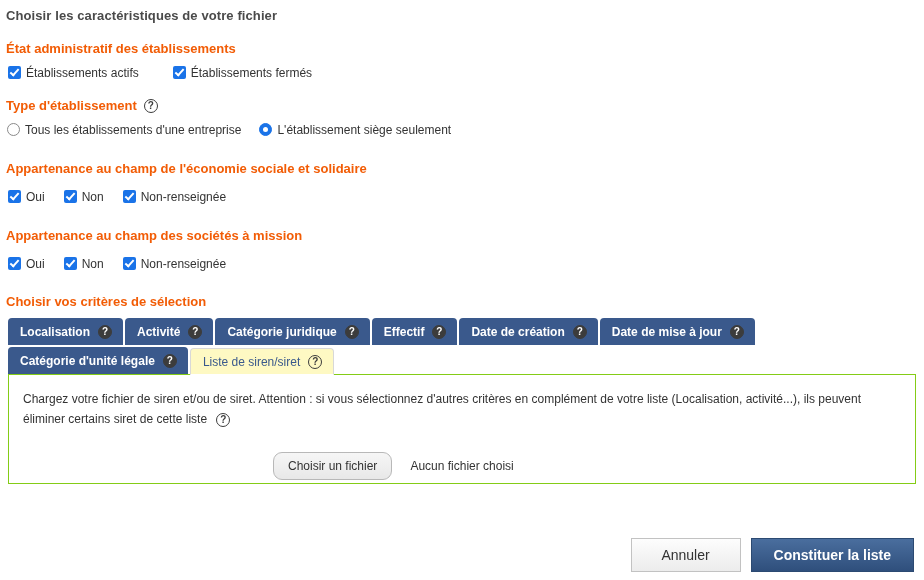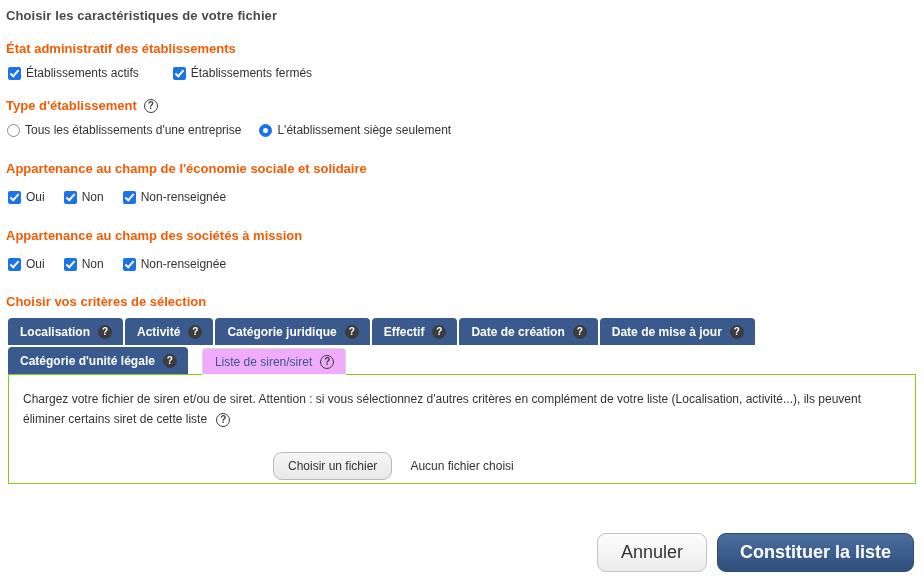--- a/index.html
+++ b/index.html
@@ -62,21 +62,21 @@
   }
 
   
   .opt-row {
     display: flex;
     align-items: center;
     padding-left: 8px;
   }
   .opt {
     display: flex;
-    align-items: flex-end;
+    align-items: flex-start;
     gap: 5px;
     font-size: 12px;
     color: #333;
     white-space: nowrap;
   }
 
   
   .cb {
     width: 13px;
     height: 13px;
@@ -148,29 +148,28 @@
     border-radius: 4px 4px 0 0;
     display: flex;
     align-items: center;
     gap: 8px;
     white-space: nowrap;
     cursor: pointer;
     box-sizing: border-box;
     height: 27px;
   }
   .tab.active {
-    background: #f0abfc;
+    background: #fef9c3;
     color: #3a598c;
     font-weight: normal;
     border: 1px solid #d8d8d8;
     border-bottom: 1px solid #ffffff;
     position: relative;
     z-index: 5;
     margin-bottom: -1px;
-    margin-left: 12px;
   }
   .tab.active .help-icon {
     border-color: #3c3c3c;
     color: #3c3c3c;
     background: transparent;
   }
 
   
   .panel {
     margin: 0 8px 12px 8px;
@@ -213,22 +212,22 @@
 
   
   .footer {
     position: absolute;
     right: 10px;
     bottom: 8px;
     display: flex;
     gap: 10px;
   }
   .btn {
-    font-size: 18px;
-    border-radius: 9px;
+    font-size: 14px;
+    border-radius: 0;
     padding: 8px 22px;
     cursor: pointer;
     font-family: "Liberation Sans", sans-serif;
     box-sizing: border-box;
   }
   .btn-cancel {
     background: linear-gradient(#fdfdfd, #ececec);
     border: 1px solid #c2c2c2;
     color: #333333;
     min-width: 110px;

